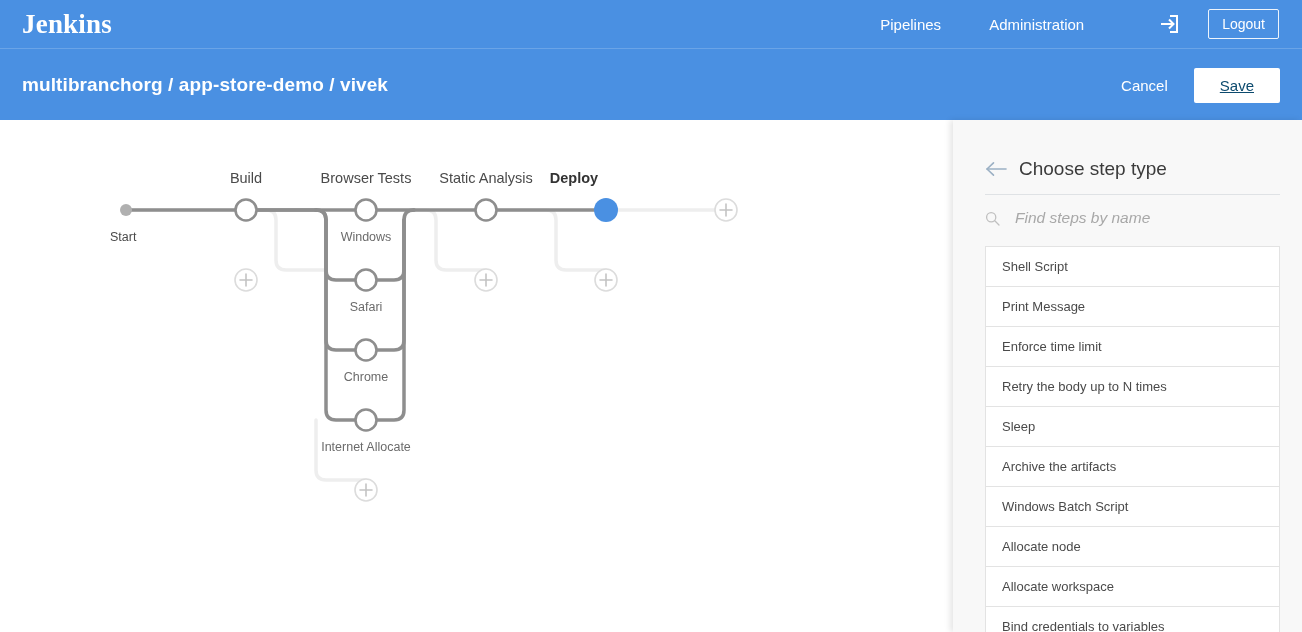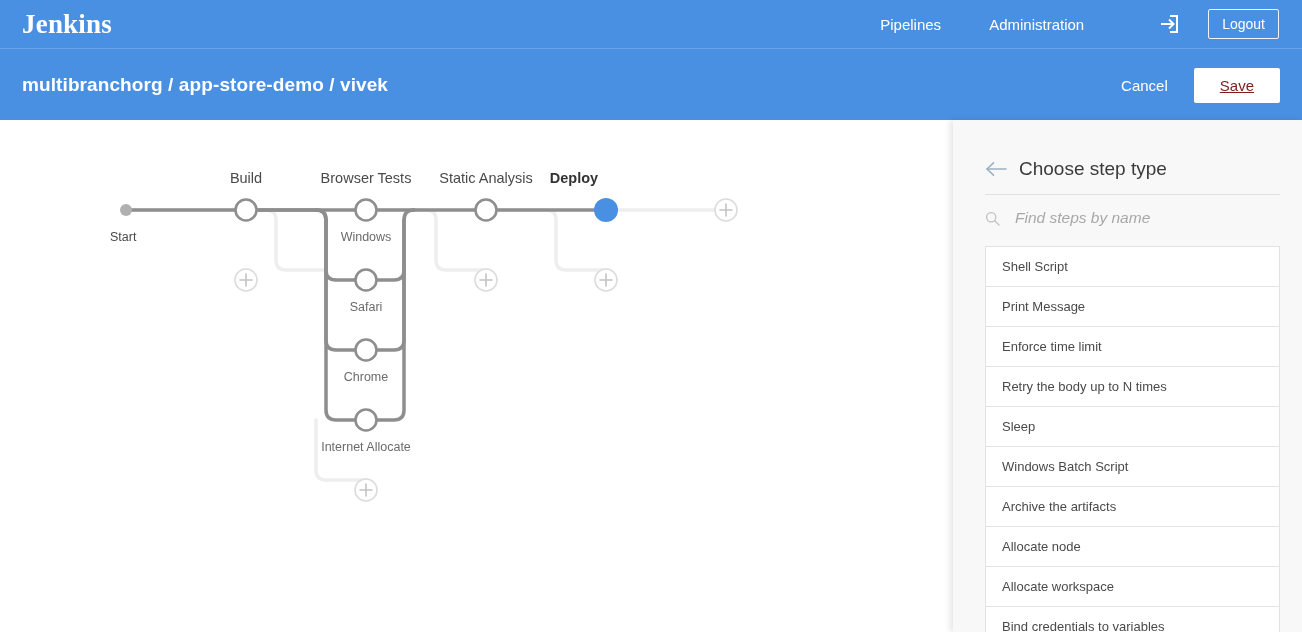--- a/index.html
+++ b/index.html
@@ -93,21 +93,21 @@
     color: #ffffff;
     font-size: 15px;
     background: transparent;
     border: 0;
     font-family: "Liberation Sans", sans-serif;
     margin-right: 20px;
     cursor: pointer;
   }
   .save-btn {
     background: #ffffff;
-    color: #7f1d1d;
+    color: #0c4a6e;
     border: 0;
     border-radius: 2px;
     font-size: 15px;
     font-family: "Liberation Sans", sans-serif;
     padding: 9px 26px;
     margin-right: 22px;
     cursor: pointer;
     text-decoration: underline;
   }
 
@@ -368,21 +368,21 @@
     </span>
     <input class="search-input" type="text" placeholder="Find steps by name" style="">
   </div>
 
   <div class="step-list">
     <div class="step-item">Shell Script</div>
     <div class="step-item">Print Message</div>
     <div class="step-item">Enforce time limit</div>
     <div class="step-item">Retry the body up to N times</div>
     <div class="step-item">Sleep</div>
+    <div class="step-item">Archive the artifacts</div>
     <div class="step-item">Windows Batch Script</div>
-    <div class="step-item">Archive the artifacts</div>
     <div class="step-item">Allocate node</div>
     <div class="step-item">Allocate workspace</div>
     <div class="step-item">Bind credentials to variables</div>
   </div>
 
   <div class="panel-scrollbar"></div>
 </div>
 
 </body></html>

